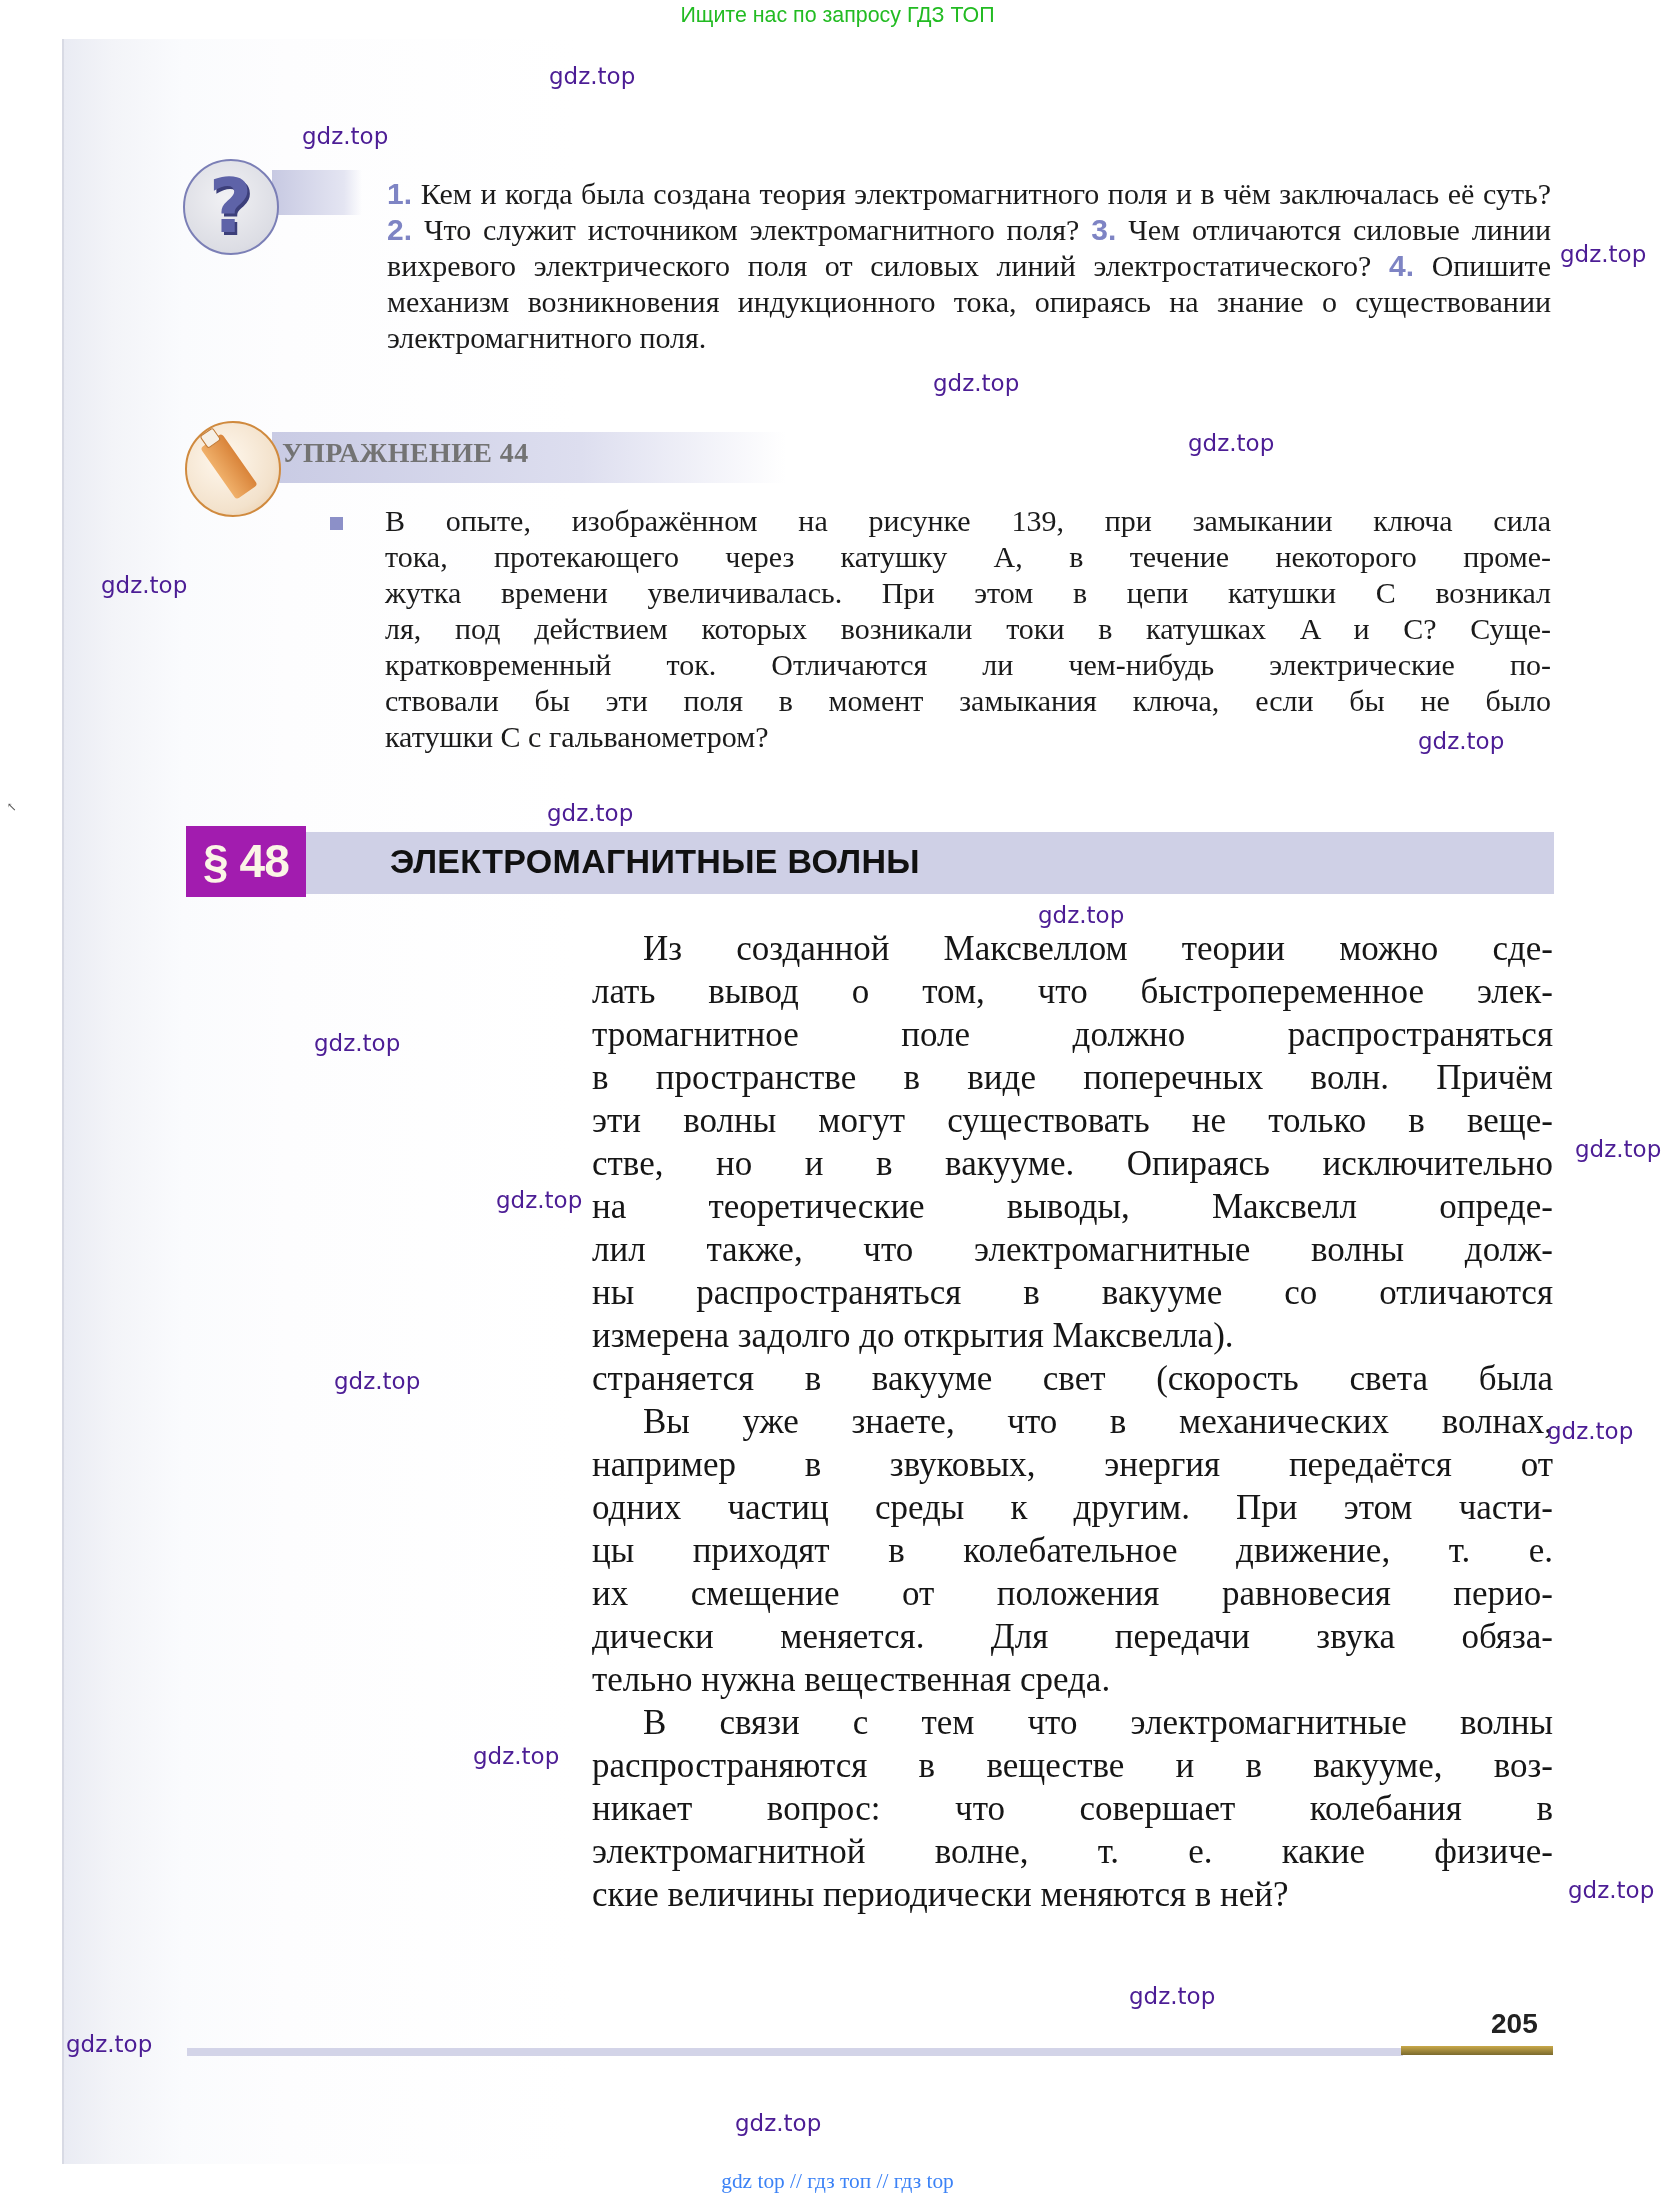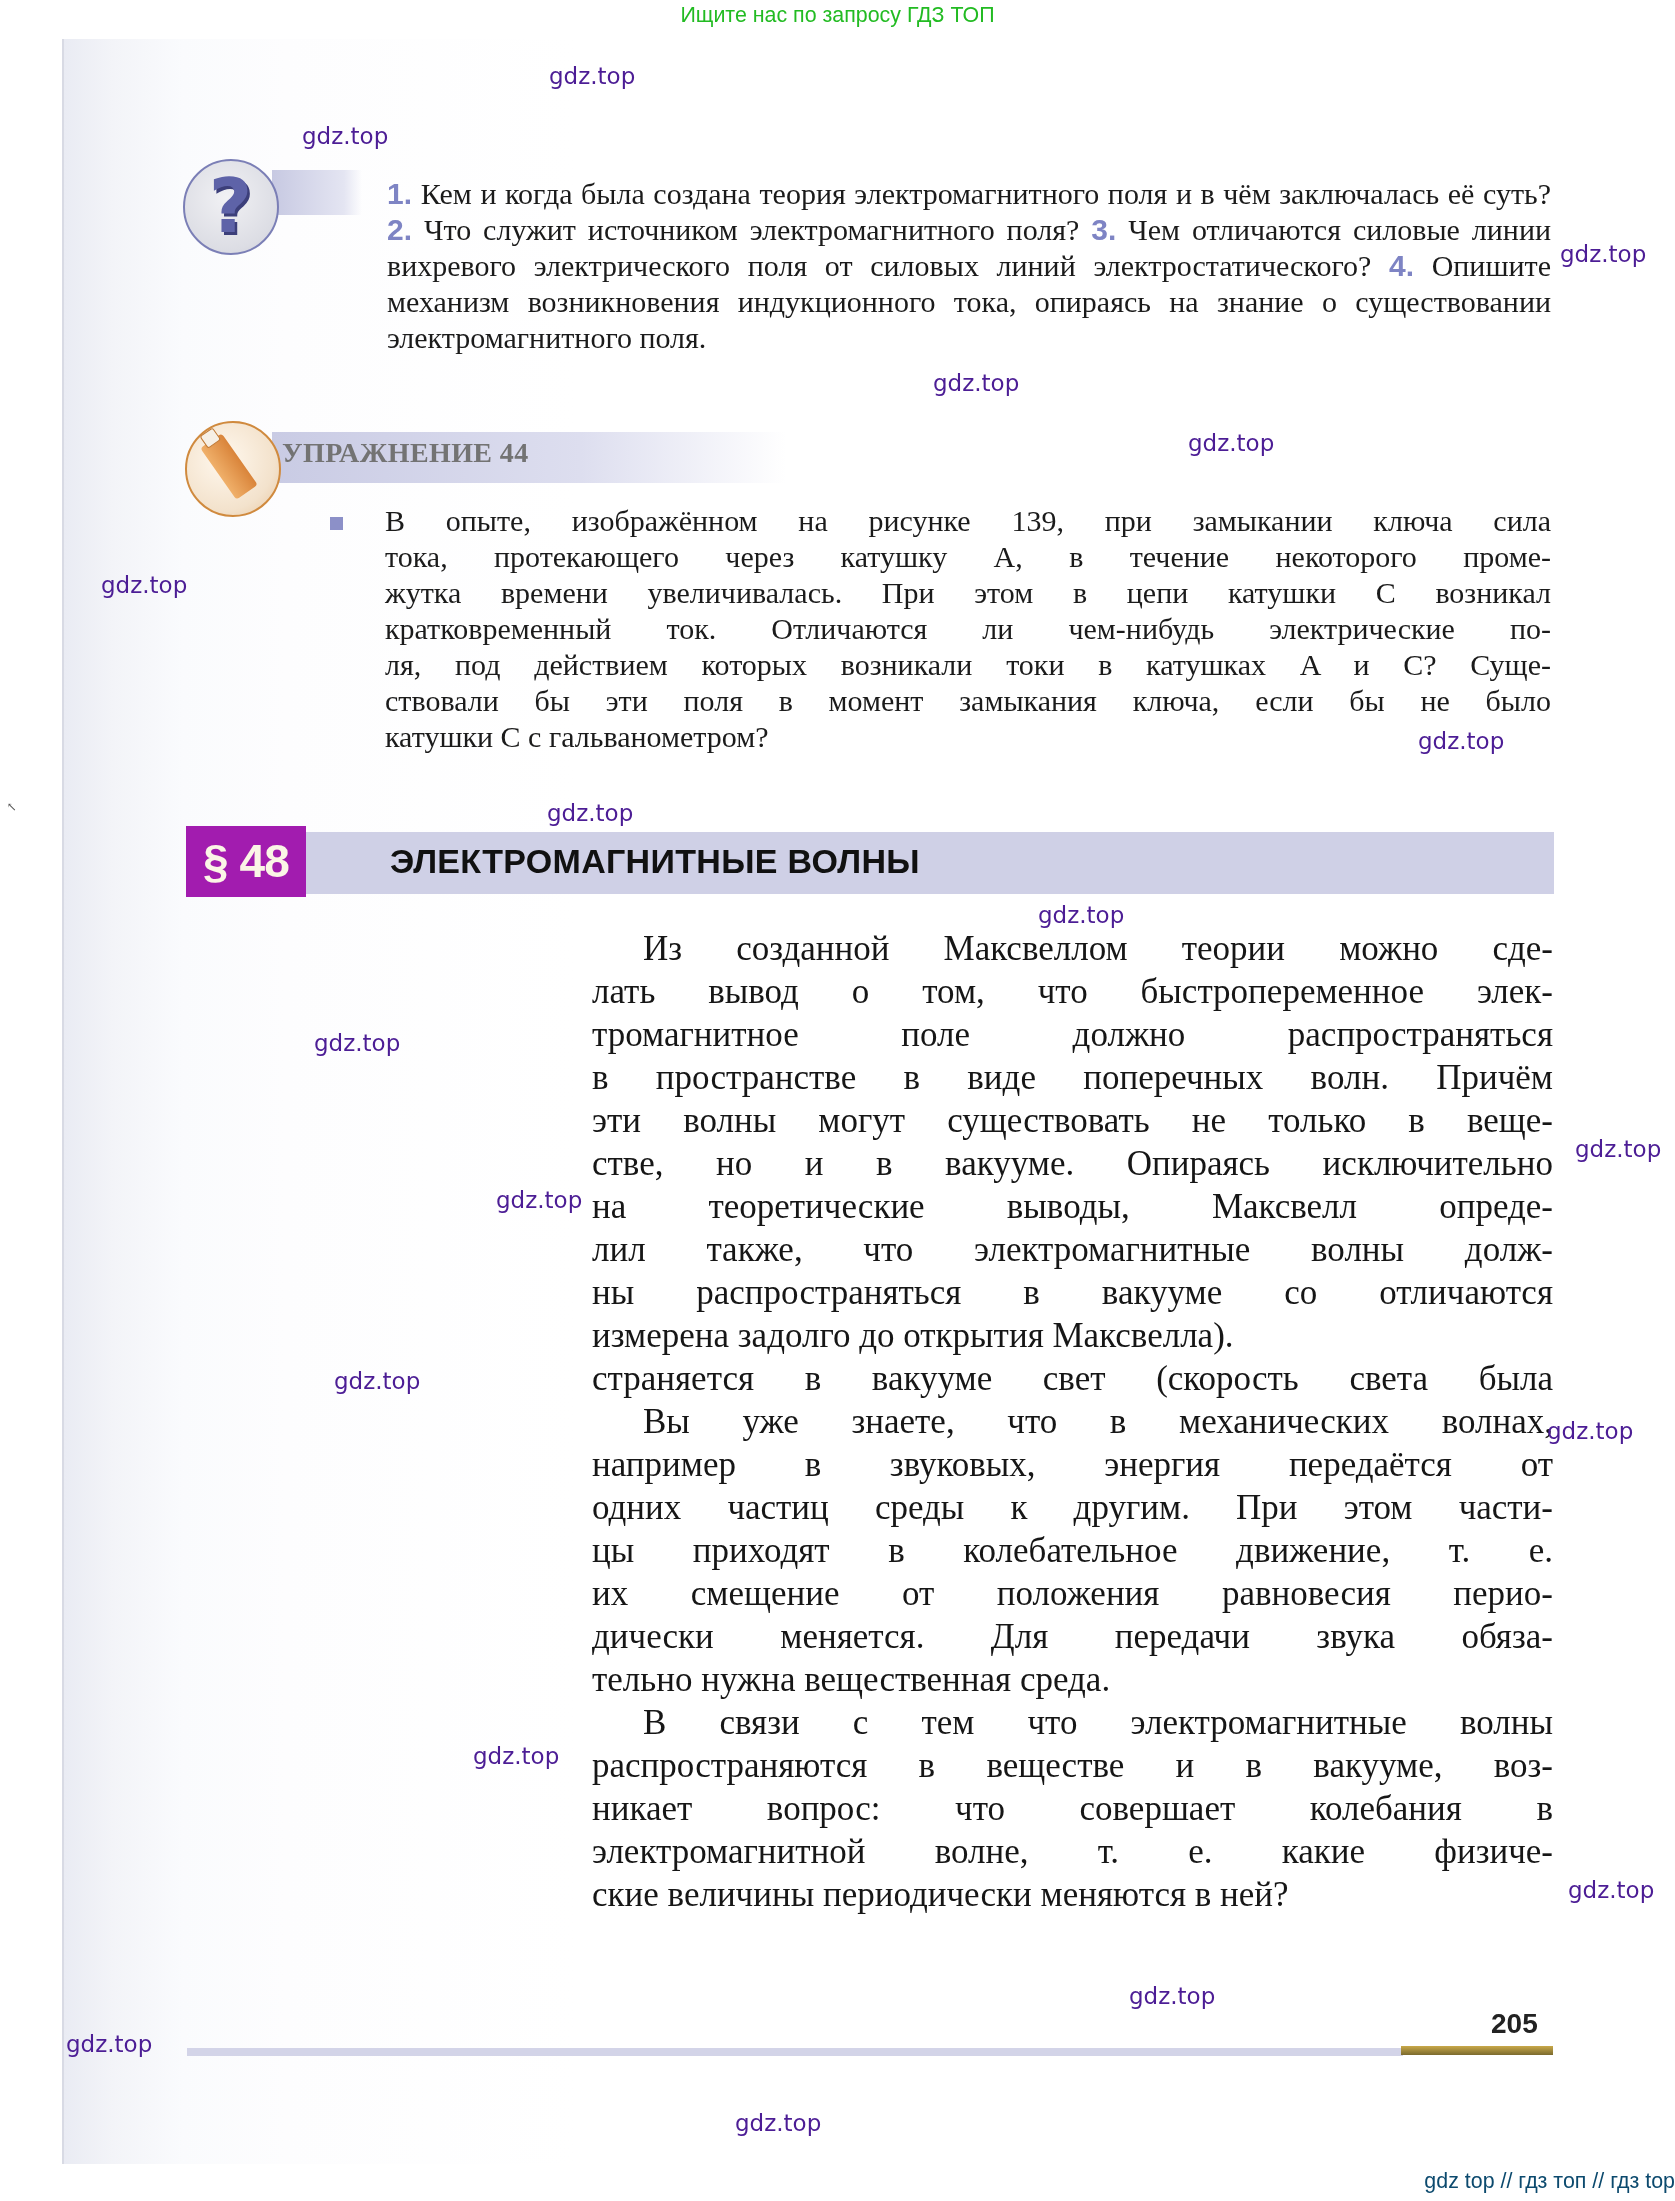--- a/index.html
+++ b/index.html
@@ -101,22 +101,22 @@
     font-family: "Liberation Sans", sans-serif; font-weight: bold; font-size: 28px; color: #222;
   }
   .rule-left {
     position: absolute; left: 187px; top: 2048px; width: 1216px; height: 7.7px; background: #d3d4e8;
   }
   .rule-right {
     position: absolute; left: 1401px; top: 2046px; width: 152px; height: 9.4px;
     background: linear-gradient(#c9a94a, #7b6a2e);
   }
   .bottom-banner {
-    position: absolute; left: 0; top: 2169px; width: 1675px; text-align: right;
-    color: #0c4a6e; font-family: Liberation Sans, sans-serif; font-size: 21.4px;
+    position: absolute; left: 0; top: 2169px; width: 1675px; text-align: center;
+    color: #3b82f6; font-family: Liberation Serif, serif; font-size: 21.4px;
   }
   .speck {
     position: absolute; left: 6.8px; top: 800px; width: 8.6px; height: 8.6px; color: #555; font-size: 12px;
   }
 </style>
 </head>
 <body>
 
 <div class="top-banner">Ищите нас по запросу ГДЗ ТОП</div>
 
@@ -142,22 +142,22 @@
 <div class="ex-bar"></div>
 <div class="ex-icon">
     <div class="pencil"></div>
   </div>
 <div class="ex-title">УПРАЖНЕНИЕ 44</div>
 <div class="ex-bullet"></div>
 <div class="exercise">
   <span class="ln">В опыте, изображённом на рисунке 139, при замыкании ключа сила</span>
   <span class="ln">тока, протекающего через катушку A, в течение некоторого проме-</span>
   <span class="ln">жутка времени увеличивалась. При этом в цепи катушки C возникал</span>
+  <span class="ln">ля, под действием которых возникали токи в катушках A и C? Суще-</span>
   <span class="ln">кратковременный ток. Отличаются ли чем-нибудь электрические по-</span>
-  <span class="ln">ля, под действием которых возникали токи в катушках A и C? Суще-</span>
   <span class="ln">ствовали бы эти поля в момент замыкания ключа, если бы не было</span>
   <span class="ln last">катушки C с гальванометром?</span>
 </div>
 
 <div class="sec-bar"></div>
 <div class="sec-badge">§ 48</div>
 <div class="sec-title">ЭЛЕКТРОМАГНИТНЫЕ ВОЛНЫ</div>
 
 <div class="body-text">
   <div style="margin-left:0">

